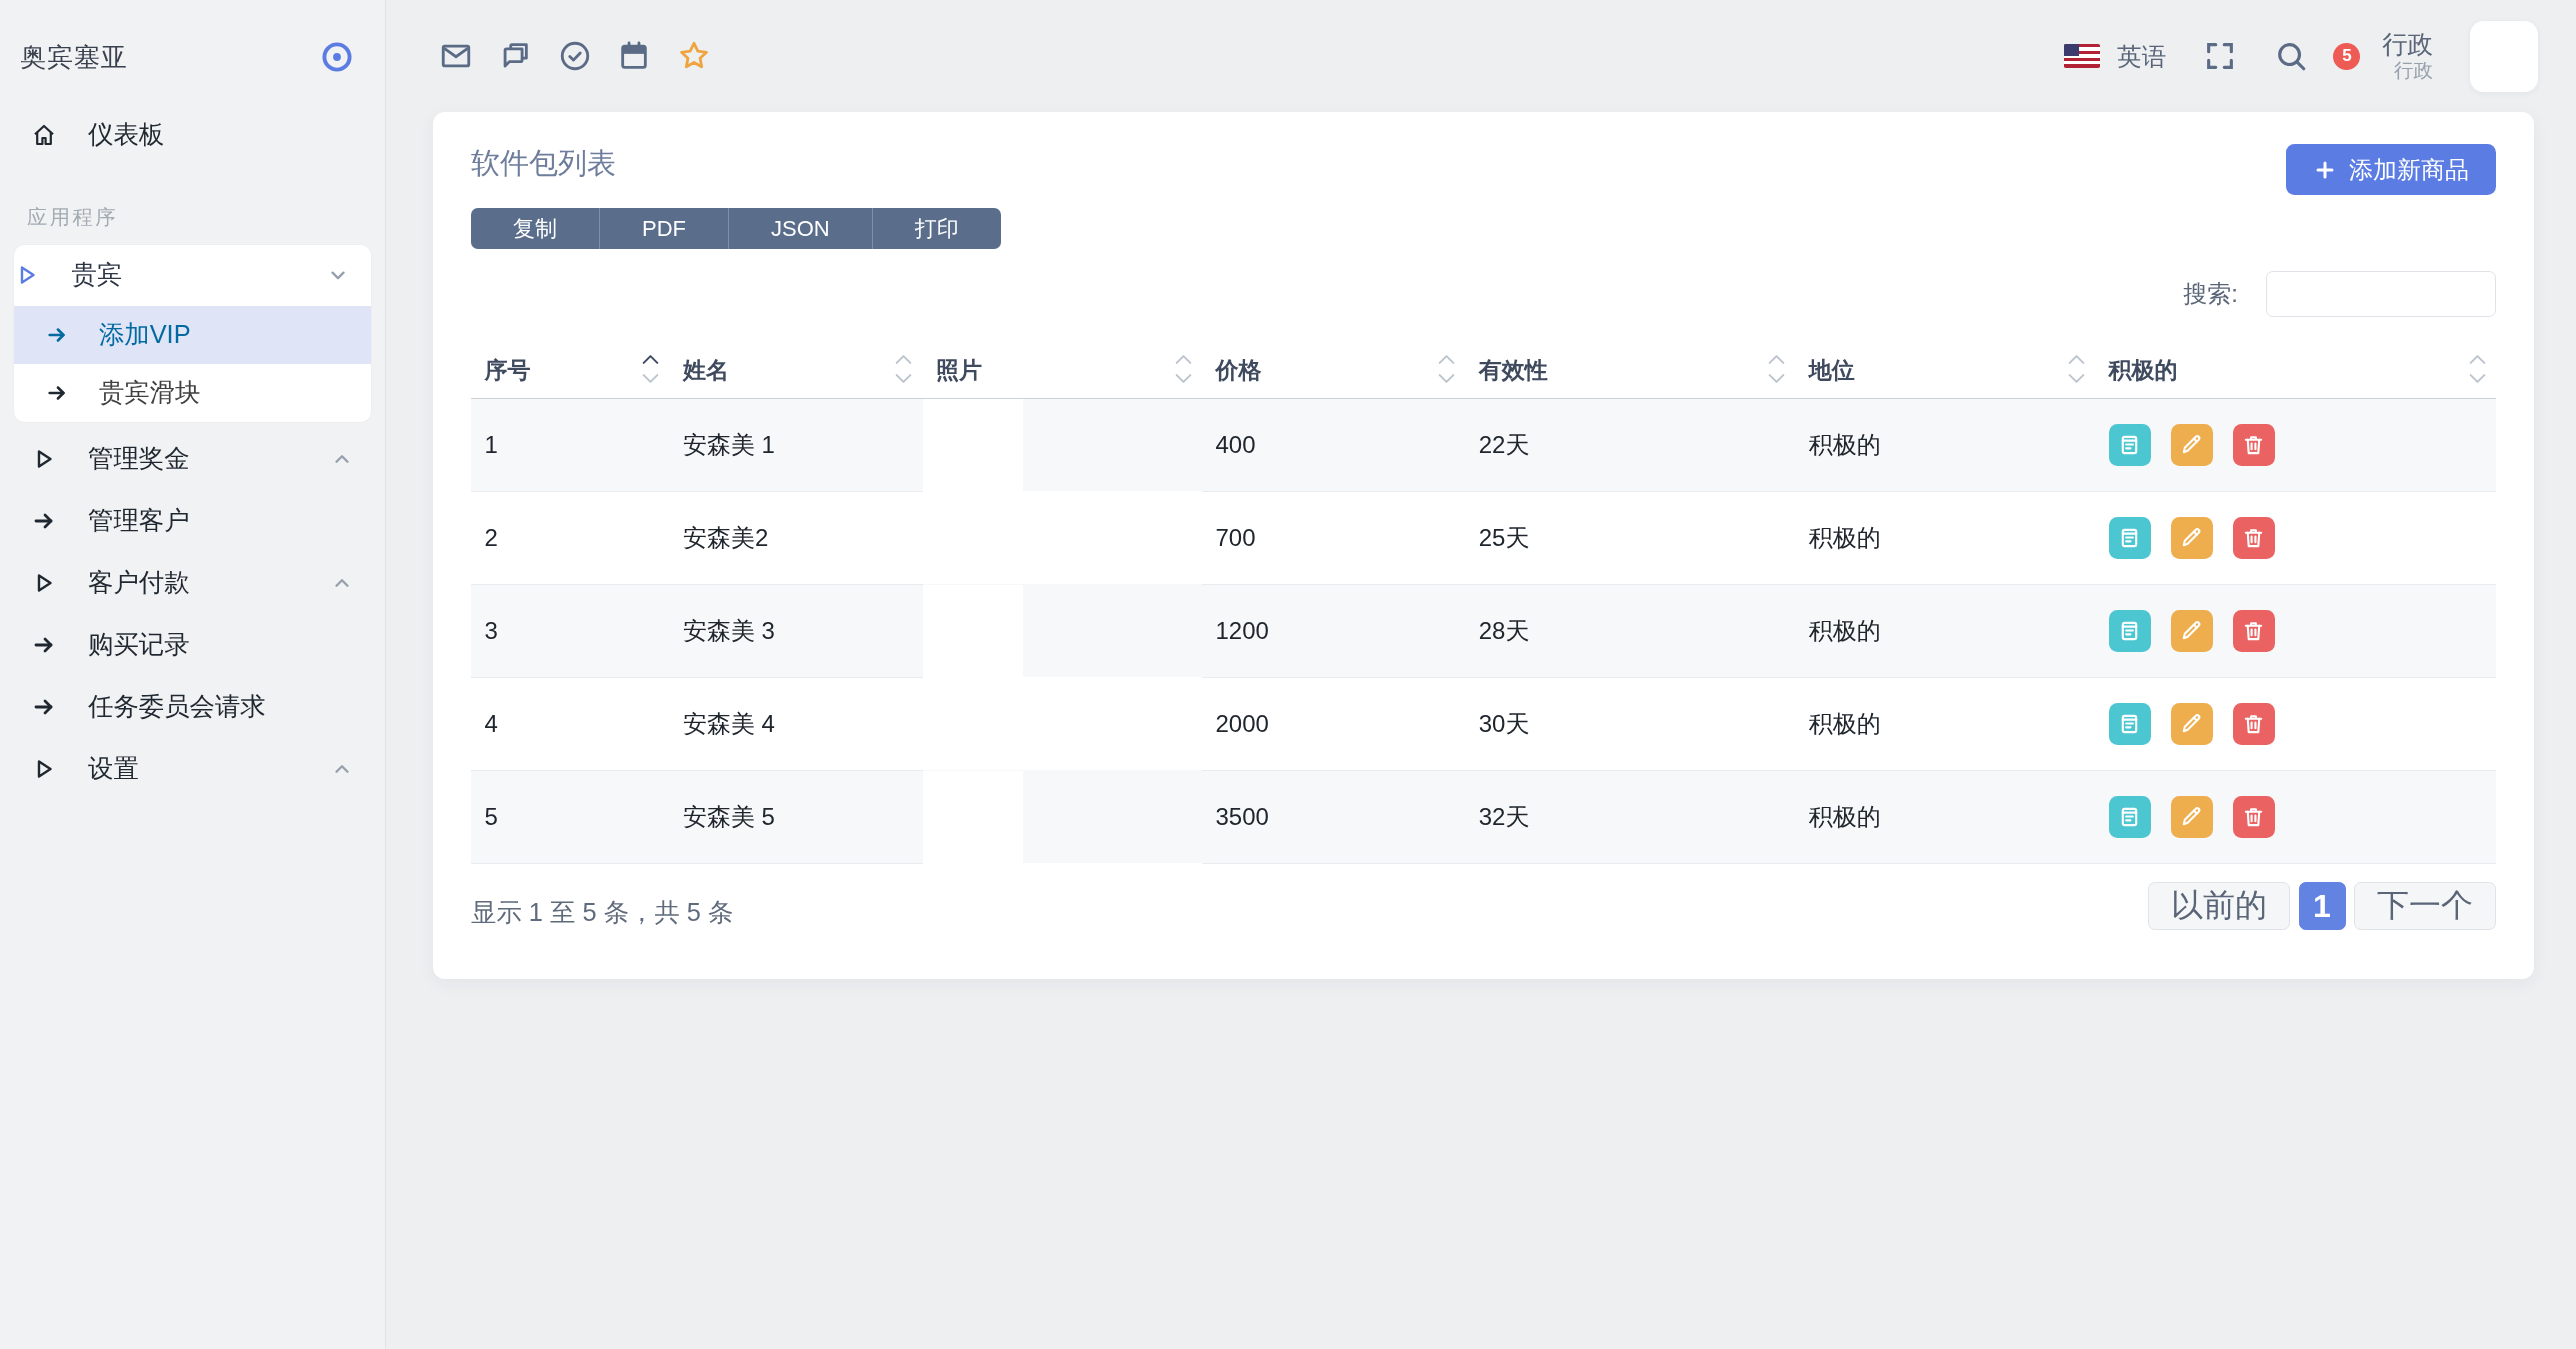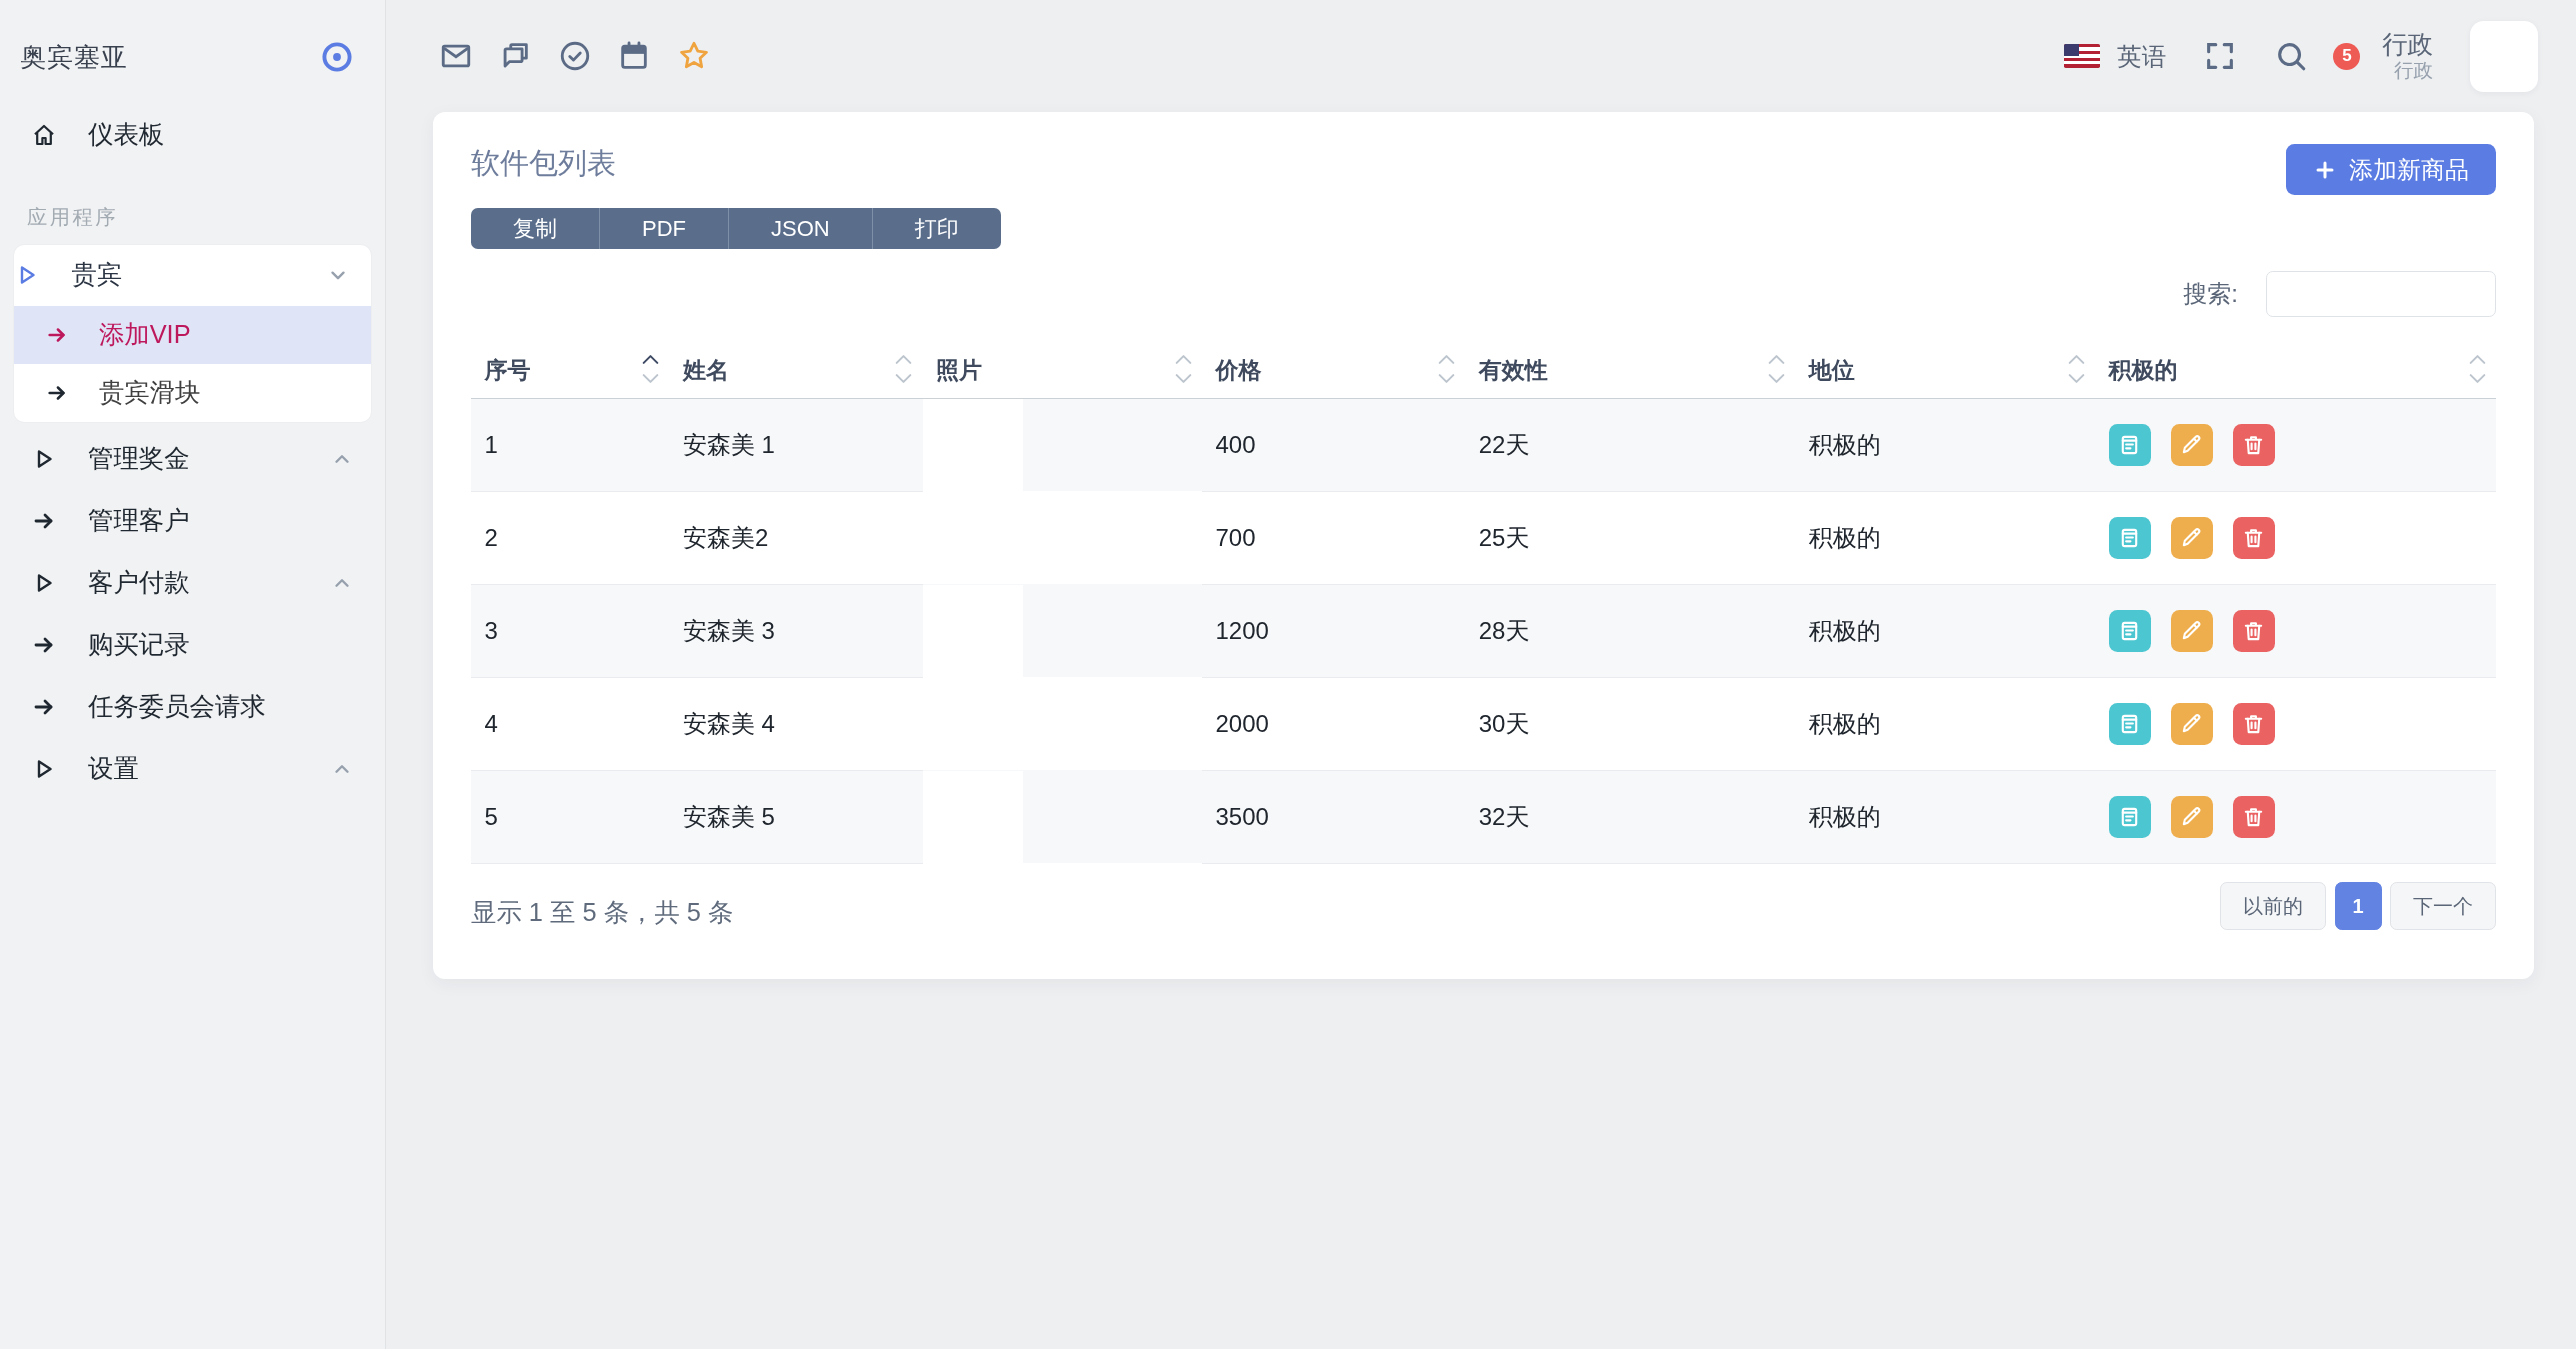--- a/index.html
+++ b/index.html
@@ -30,21 +30,21 @@
   .section-label { margin:37px 0 6.8px 27px; font-size:20.3px; color:#a2aab2; letter-spacing:2.5px; }
   .side-group { background:#fff; border-radius:10.2px; margin:13.5px 14.4px 6.8px; overflow:hidden; box-shadow:0 0 0 0.8px #ecedef; }
   .group-head { height:61px; display:flex; align-items:center; padding:0 22px 0 1px; cursor:pointer; }
   .group-head .ic { width:24px; height:24px; color:#5b7ce2; flex:none; }
   .group-head .lbl { margin-left:32px; font-size:25.4px; color:#2b3443; }
   .group-head .chev { margin-left:auto; width:22px; height:22px; color:#97a1ae; }
   .sub-item { height:58px; display:flex; align-items:center; padding:0 22px 0 32px; cursor:pointer; }
   .sub-item .ic { width:22px; height:22px; color:#1f2730; flex:none; }
   .sub-item .lbl { margin-left:30.5px; font-size:25.4px; color:#404040; }
   .sub-item.active { background:#dfe4f6; }
-  .sub-item.active .ic, .sub-item.active .lbl { color:#be185d; }
+  .sub-item.active .ic, .sub-item.active .lbl { color:#0369a1; }
 
   
   .main { flex:1; display:flex; flex-direction:column; min-width:0; }
   .topbar { height:112px; display:flex; align-items:center; padding:0 38px 0 53px; }
   .tb-left { display:flex; align-items:center; gap:25.4px; }
   .tb-icon { width:34px; height:34px; color:#5b6b85; cursor:pointer; }
   .tb-icon.star { color:#f0a43f; }
   .tb-right { margin-left:auto; display:flex; align-items:center; gap:37px; }
   .lang { display:flex; align-items:center; gap:17px; cursor:pointer; }
   .flag { width:36px; height:24px; position:relative; overflow:hidden; border-radius:1.7px;
@@ -92,21 +92,21 @@
              align-items:center; justify-content:center; margin-right:13.5px; cursor:pointer; color:#fff; }
   .act-btn svg { width:23px; height:23px; }
   .act-view { background:#4cc6d0; }
   .act-edit { background:#efae4e; }
   .act-del  { background:#ea6262; }
 
   .table-footer { display:flex; justify-content:space-between; align-items:flex-start; margin-top:18.6px; }
   .info-text { font-size:25.4px; color:#5f6b7c; margin-top:13.5px; }
   .pagination { display:flex; align-items:center; gap:8.5px; }
   .page-btn { height:48px; padding:0 22px; background:#f5f6f7; border:0.8px solid #e0e3e7; border-radius:6.8px;
-              font-size:20px; color:#5a6678; cursor:pointer; font-family:inherit; }
+              font-size:32px; color:#5a6678; cursor:pointer; font-family:inherit; }
   .page-btn.active { min-width:47px; padding:0; background:#6283e2; border-color:#6283e2; color:#fff; font-weight:bold; }
 </style>
 </head>
 <body>
 
 <aside class="sidebar">
   <div class="side-logo-row">
     <span class="logo-text">奥宾塞亚</span>
     <span class="logo-target">
       <svg viewBox="0 0 24 24" fill="none" stroke="currentColor" stroke-width="2.6">

